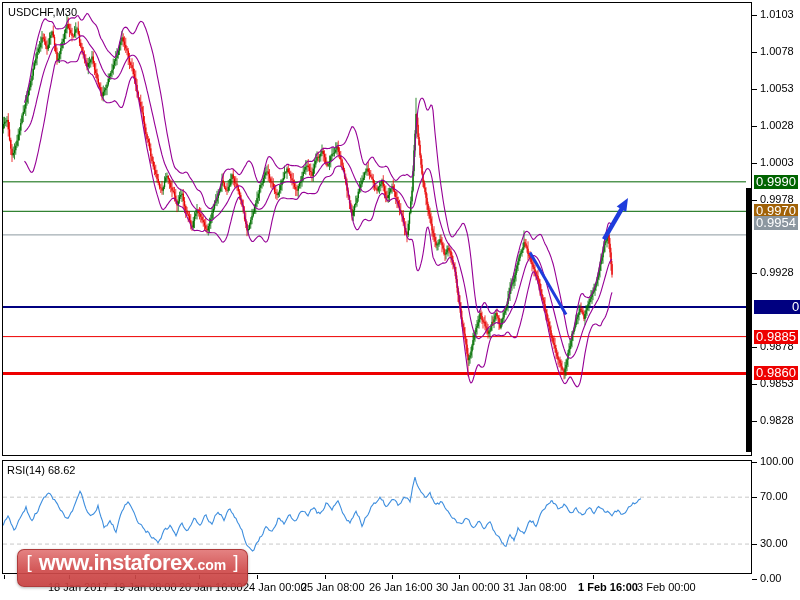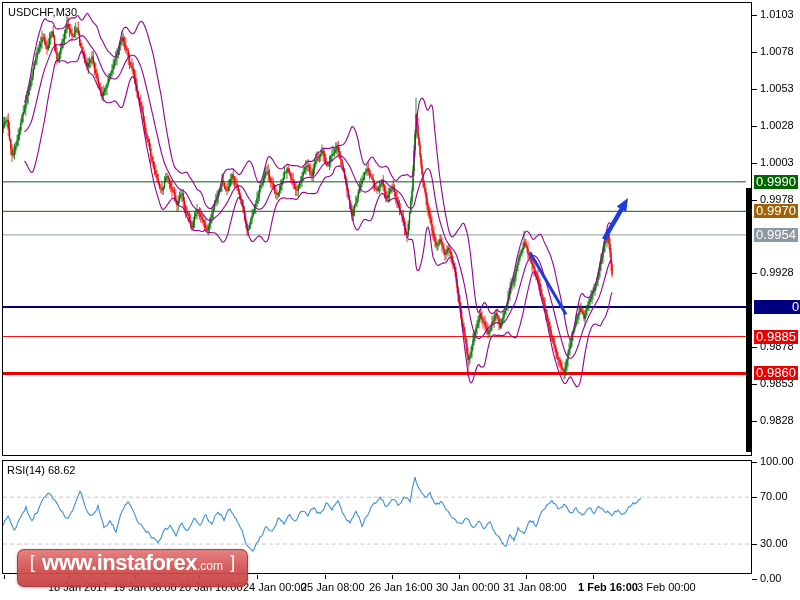--- a/index.html
+++ b/index.html
@@ -23,21 +23,21 @@
   .timetick{position:absolute;top:1px;width:1px;height:4px;background:#000;}
   .timelabel{position:absolute;top:7px;font-size:11px;line-height:12px;white-space:nowrap;margin-left:46px;}
   .scale-bar{position:absolute;left:746px;top:188px;width:6px;height:264px;background:#000;z-index:2;}
   .watermark{position:absolute;left:17px;top:549px;width:229px;height:36px;z-index:6;
      border-radius:7px;border:1px solid rgba(172,56,56,0.95);
      background:linear-gradient(180deg, rgba(226,120,120,0.93) 0%, rgba(208,76,76,0.93) 55%, rgba(199,64,64,0.93) 100%);
      box-shadow:0 1px 3px rgba(0,0,0,0.3);
      display:flex;align-items:baseline;justify-content:center;color:#fff;}
   .wm-bracket{font-size:19px;font-weight:400;margin:0 7px;transform:translateY(-2px);display:inline-block;}
   .wm-domain{font-size:22px;font-weight:700;letter-spacing:-0.5px;}
-  .wm-tld{font-size:12px;font-weight:400;}
+  .wm-tld{font-size:14px;font-weight:700;}
 </style>
 </head>
 <body>
 
 <div class="screen">
   <div class="panel main-panel"></div>
   <div class="panel rsi-panel"></div>
 
   <svg id="main-svg" class="layer" width="748" height="452">
       <g>
@@ -1156,21 +1156,21 @@
       <div class="tickdash" style="top: 462px;"></div>
       <div class="ticklabel" style="top: 455px;">100.00</div>
       <div class="tickdash" style="top: 497px;"></div>
       <div class="ticklabel" style="top: 490px;">70.00</div>
       <div class="tickdash" style="top: 544px;"></div>
       <div class="ticklabel" style="top: 537px;">30.00</div>
       <div class="tickdash" style="top: 579px;"></div>
       <div class="ticklabel" style="top: 572px;">0.00</div>
       <div class="badge" style="top: 175px; background: rgb(0, 100, 0);">0.9990</div>
       <div class="badge" style="top: 204px; background: #a16207;">0.9970</div>
-      <div class="badge" style="top: 228px; background: rgb(140, 151, 160);">0.9954</div>
+      <div class="badge" style="top: 216px; background: rgb(140, 151, 160);">0.9954</div>
       <div class="badge" style="top: 300px; background: rgb(0, 0, 128); padding-left: 36px;">0.9905</div>
       <div class="badge" style="top: 330px; background: rgb(238, 0, 0);">0.9885</div>
       <div class="badge" style="top: 366px; background: rgb(238, 0, 0);">0.9860</div>
     </div>
   <div class="time-axis" id="time-axis">
       <div class="timetick" style="left: 4px;"></div>
       <div class="timelabel" style="left: 2px;">18 Jan 2017</div>
       <div class="timetick" style="left: 69px;"></div>
       <div class="timelabel" style="left: 67px;">19 Jan 08:00</div>
       <div class="timetick" style="left: 135px;"></div>

